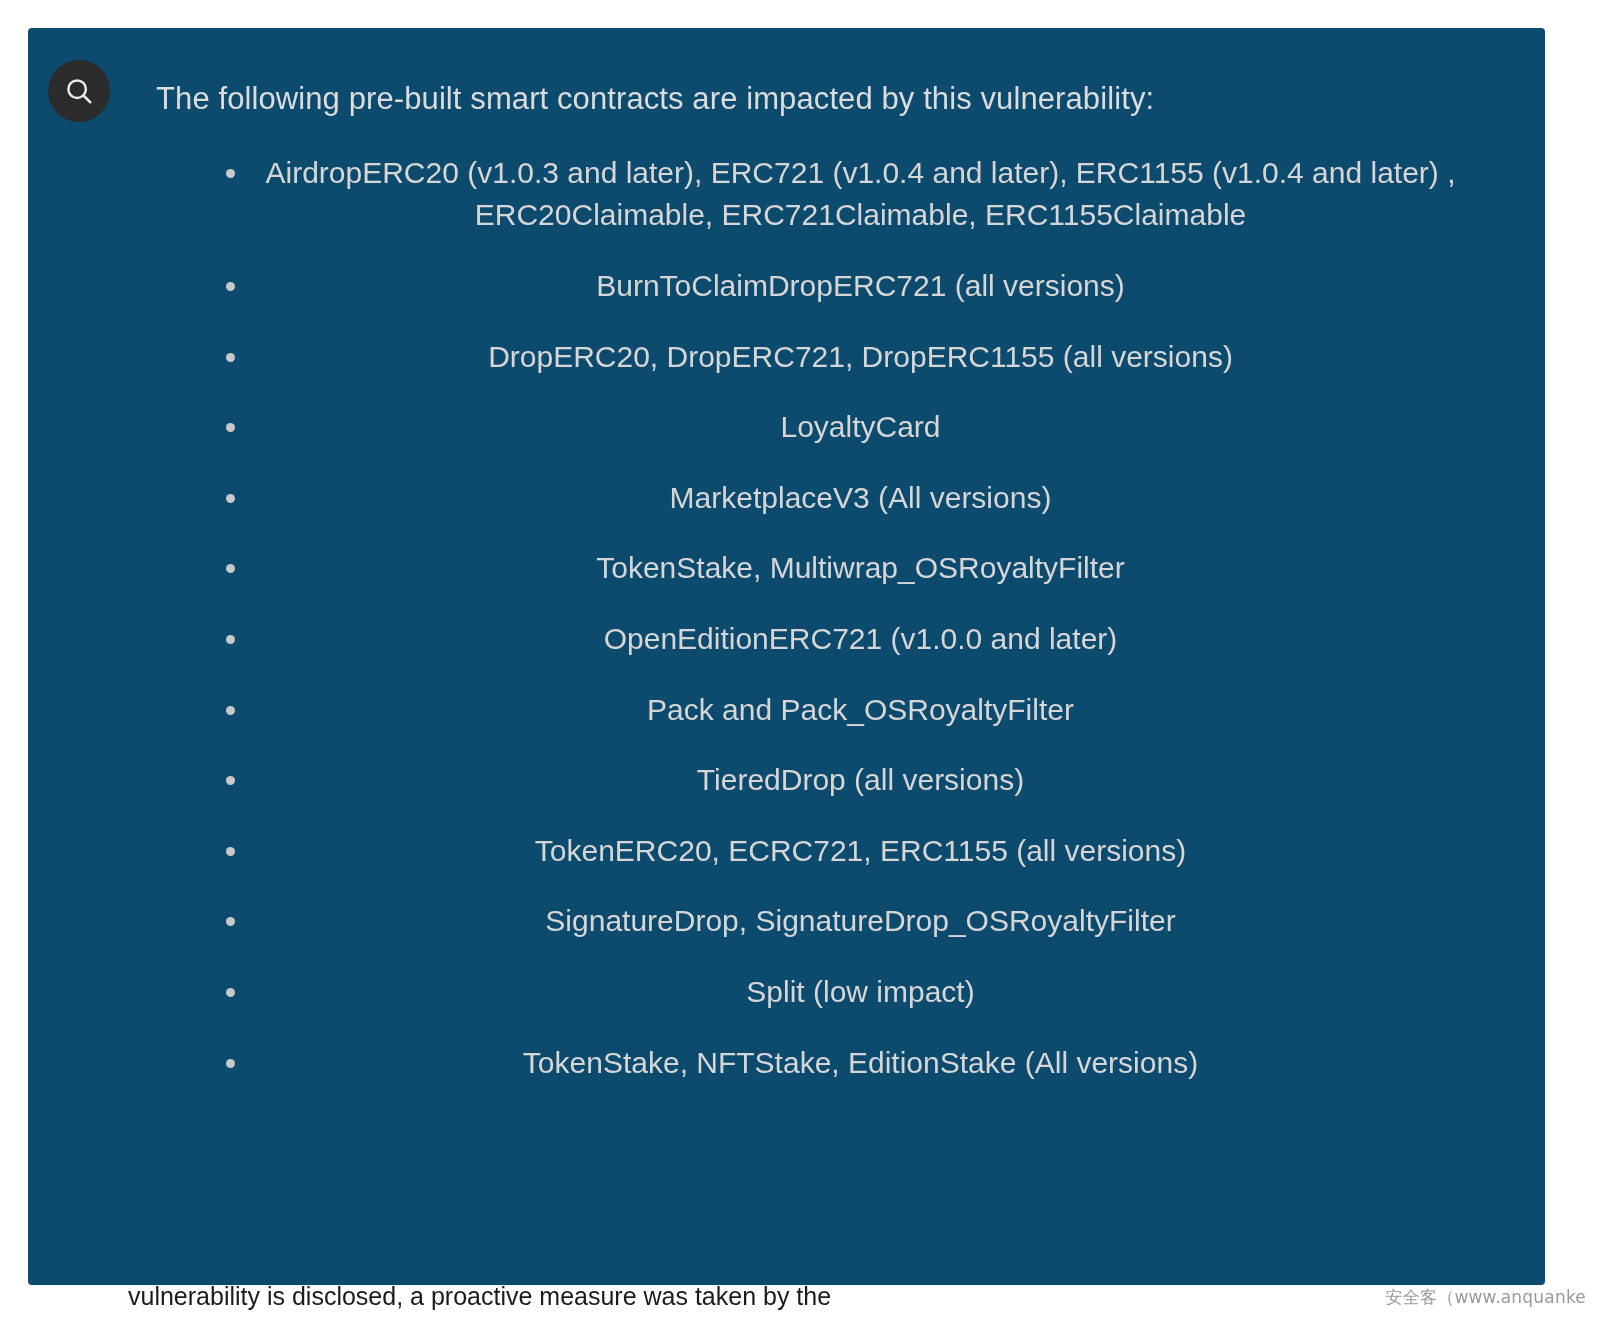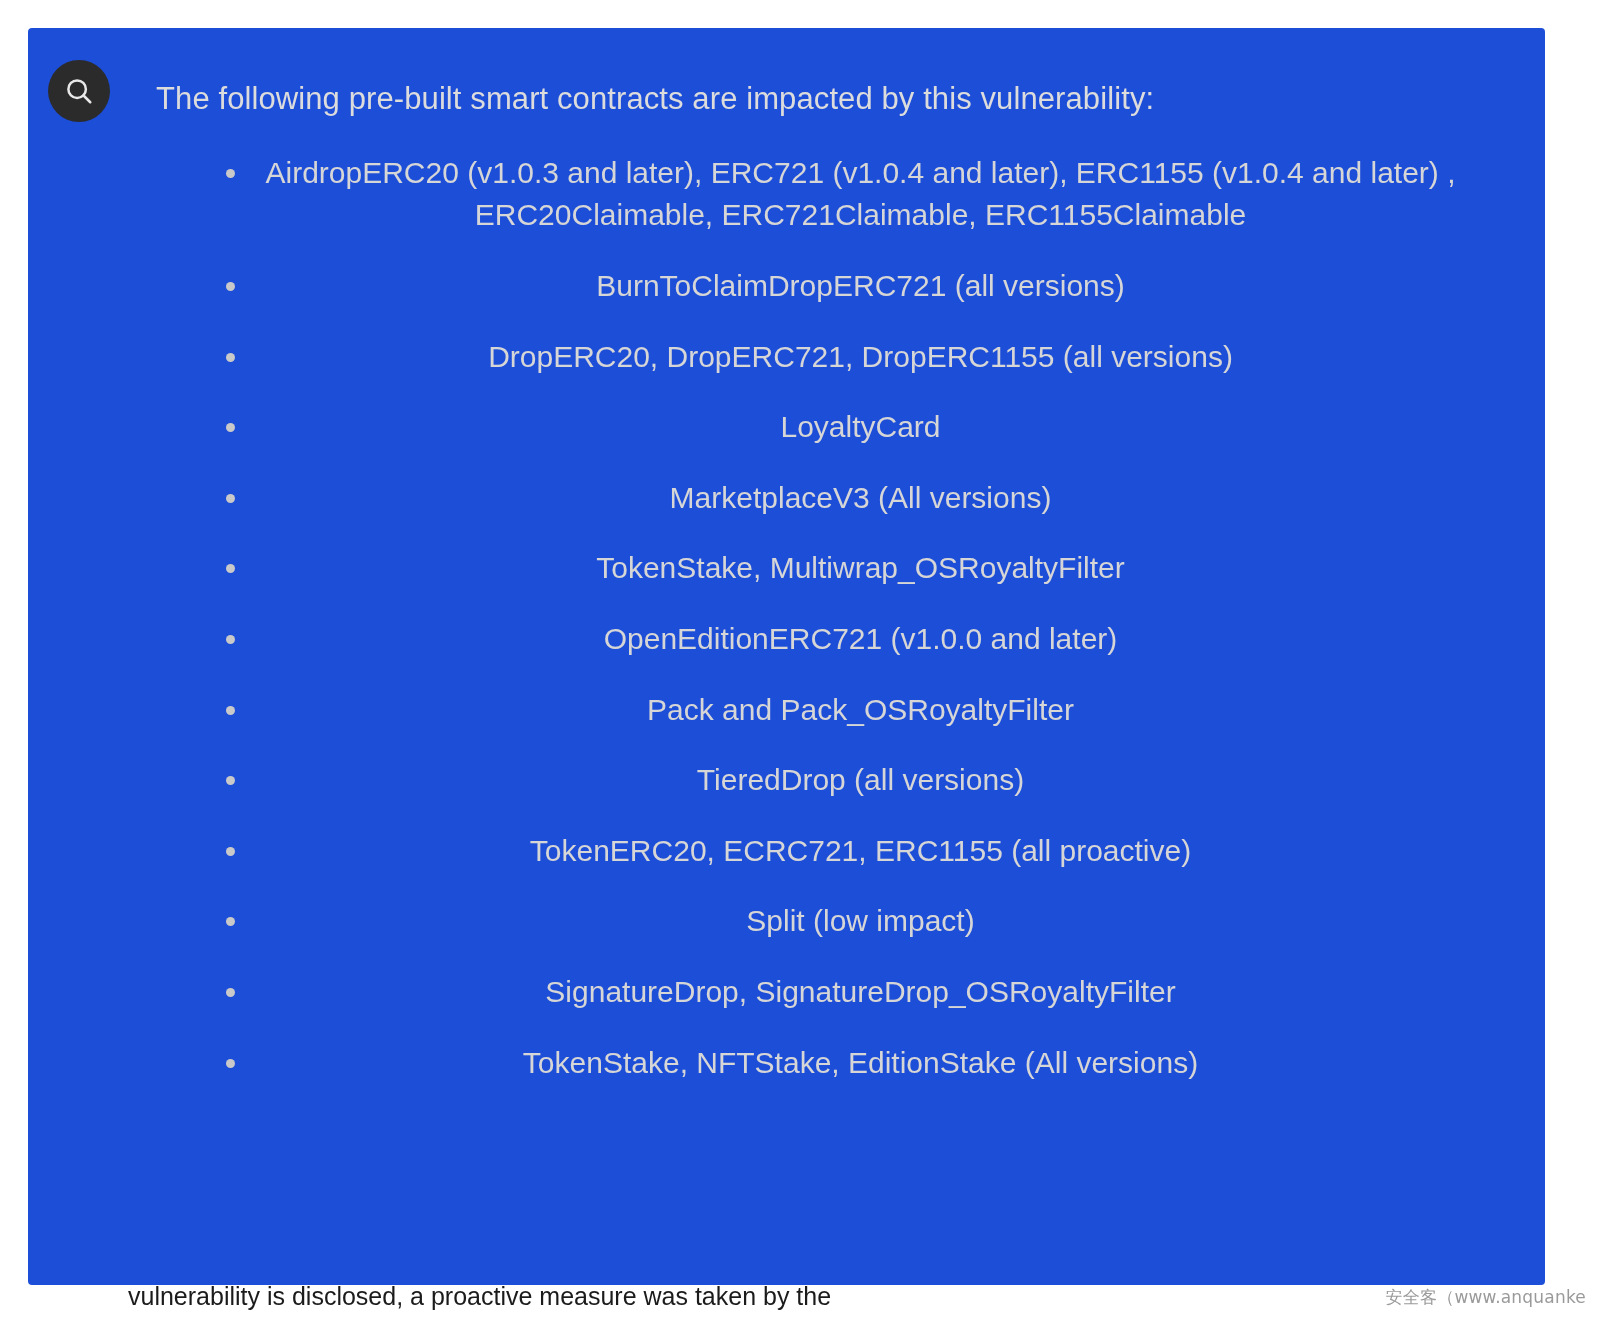--- a/index.html
+++ b/index.html
@@ -18,21 +18,21 @@
     height: 1335px;
     background: #ffffff;
   }
 
   .card {
     position: absolute;
     left: 28px;
     top: 28px;
     width: 1517px;
     height: 1257px;
-    background: #1d4ed8;
+    background: #0c4a6e;
     border-radius: 4px;
     overflow: hidden;
   }
 
   .search-badge {
     position: absolute;
     left: 20px;
     top: 32px;
     width: 62px;
     height: 62px;
@@ -144,23 +144,23 @@
       <ul class="contract-list">
         <li>AirdropERC20 (v1.0.3 and later), ERC721 (v1.0.4 and later), ERC1155 (v1.0.4 and later) , ERC20Claimable, ERC721Claimable, ERC1155Claimable</li>
         <li>BurnToClaimDropERC721 (all versions)</li>
         <li>DropERC20, DropERC721, DropERC1155 (all versions)</li>
         <li>LoyaltyCard</li>
         <li>MarketplaceV3 (All versions)</li>
         <li>TokenStake, Multiwrap_OSRoyaltyFilter</li>
         <li>OpenEditionERC721 (v1.0.0 and later)</li>
         <li>Pack and Pack_OSRoyaltyFilter</li>
         <li>TieredDrop (all versions)</li>
-        <li>TokenERC20, ECRC721, ERC1155 (all proactive)</li>
+        <li>TokenERC20, ECRC721, ERC1155 (all versions)</li>
+        <li>SignatureDrop, SignatureDrop_OSRoyaltyFilter</li>
         <li>Split (low impact)</li>
-        <li>SignatureDrop, SignatureDrop_OSRoyaltyFilter</li>
         <li>TokenStake, NFTStake, EditionStake (All versions)</li>
       </ul>
     </div>
 
   </div>
 
   <div class="bottom-strip">
     <div class="cut-text">vulnerability is disclosed, a proactive measure was taken by the</div>
   </div>
 

